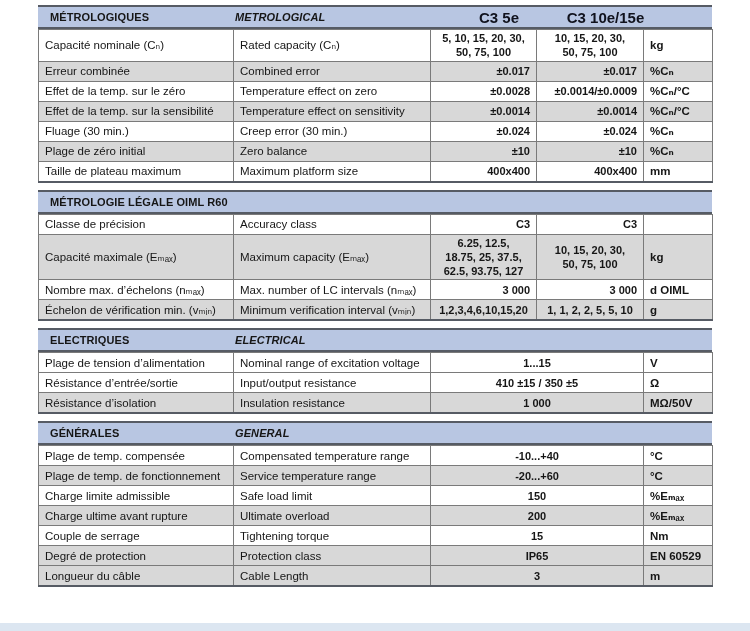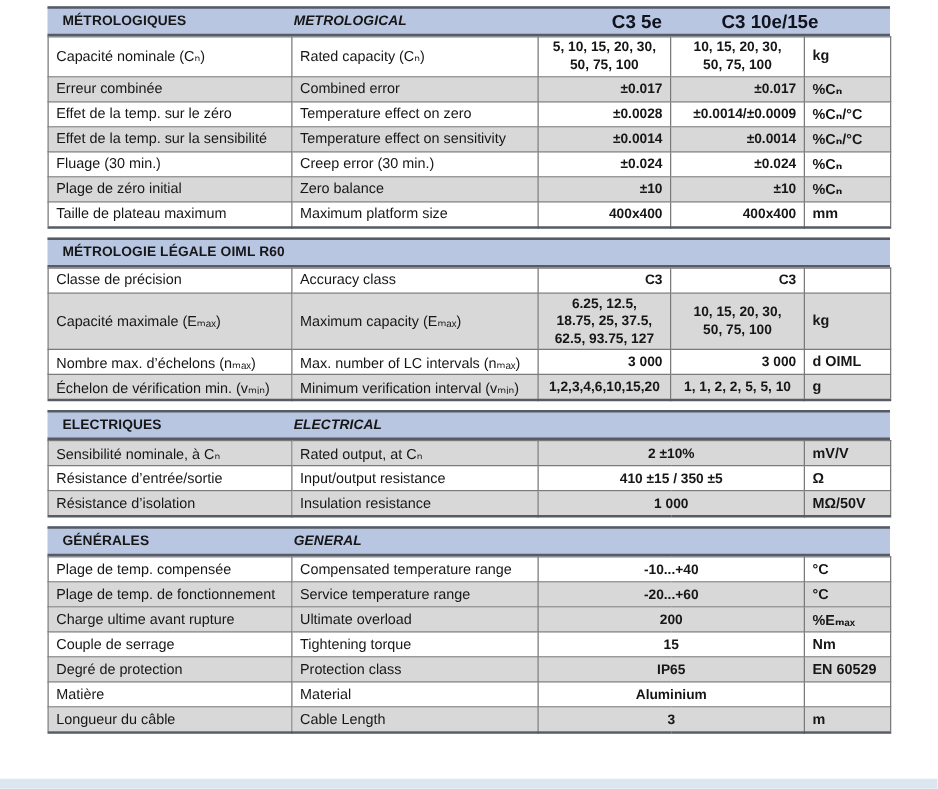--- a/index.html
+++ b/index.html
@@ -35,25 +35,24 @@
     letter-spacing: 0.1px;
   }
   .sec-en {
     font-weight: bold;
     font-style: italic;
     font-size: 11px;
     letter-spacing: 0.1px;
   }
   .models {
     position: absolute;
-    left: 384px; top: 0;
+    left: 408px; top: 0;
     width: 282px; height: 100%;
     display: flex;
     align-items: center;
-    justify-content: center;
   }
   .model {
     font-weight: bold;
     font-size: 15px;
     text-align: center;
     color: #10121d;
     white-space: nowrap;
   }
   .model.m1 { width: 106px; }
   .model.m2 { width: 107px; }
@@ -222,25 +221,25 @@
     </div>
     <table class="spec-table">
       <colgroup>
           <col style="width:195px">
           <col style="width:197px">
           <col style="width:106px">
           <col style="width:107px">
           <col style="width:69px">
         </colgroup>
       <tbody>
-          <tr class="alt">
-            <td class="fr">Sensibilité nominale, à Cₙ</td>
-            <td class="en">Rated output, at Cₙ</td>
-            <td class="val center" colspan="2">2 ±10%</td>
-            <td class="unit">mV/V</td>
+          <tr>
+            <td class="fr">Plage de tension d’alimentation</td>
+            <td class="en">Nominal range of excitation voltage</td>
+            <td class="val center" colspan="2">1...15</td>
+            <td class="unit">V</td>
           </tr>
           <tr>
             <td class="fr">Résistance d’entrée/sortie</td>
             <td class="en">Input/output resistance</td>
             <td class="val center" colspan="2">410 ±15 / 350 ±5</td>
             <td class="unit">Ω</td>
           </tr>
           <tr class="alt">
             <td class="fr">Résistance d’isolation</td>
             <td class="en">Insulation resistance</td>
@@ -270,44 +269,44 @@
             <td class="en">Compensated temperature range</td>
             <td class="val center" colspan="2">-10...+40</td>
             <td class="unit">°C</td>
           </tr>
           <tr class="alt">
             <td class="fr">Plage de temp. de fonctionnement</td>
             <td class="en">Service temperature range</td>
             <td class="val center" colspan="2">-20...+60</td>
             <td class="unit">°C</td>
           </tr>
+          <tr>
+            <td class="fr">Charge limite admissible</td>
+            <td class="en">Safe load limit</td>
+            <td class="val center" colspan="2">150</td>
+            <td class="unit">%Eₘₐₓ</td>
+          </tr>
           <tr class="alt">
             <td class="fr">Charge ultime avant rupture</td>
             <td class="en">Ultimate overload</td>
             <td class="val center" colspan="2">200</td>
             <td class="unit">%Eₘₐₓ</td>
           </tr>
           <tr>
             <td class="fr">Couple de serrage</td>
             <td class="en">Tightening torque</td>
             <td class="val center" colspan="2">15</td>
             <td class="unit">Nm</td>
           </tr>
           <tr class="alt">
             <td class="fr">Degré de protection</td>
             <td class="en">Protection class</td>
             <td class="val center" colspan="2">IP65</td>
             <td class="unit">EN 60529</td>
           </tr>
-          <tr>
-            <td class="fr">Matière</td>
-            <td class="en">Material</td>
-            <td class="val center" colspan="2">Aluminium</td>
-            <td class="unit"></td>
-          </tr>
           <tr class="alt">
             <td class="fr">Longueur du câble</td>
             <td class="en">Cable Length</td>
             <td class="val center" colspan="2">3</td>
             <td class="unit">m</td>
           </tr>
         </tbody>
     </table>
   </section>
 

